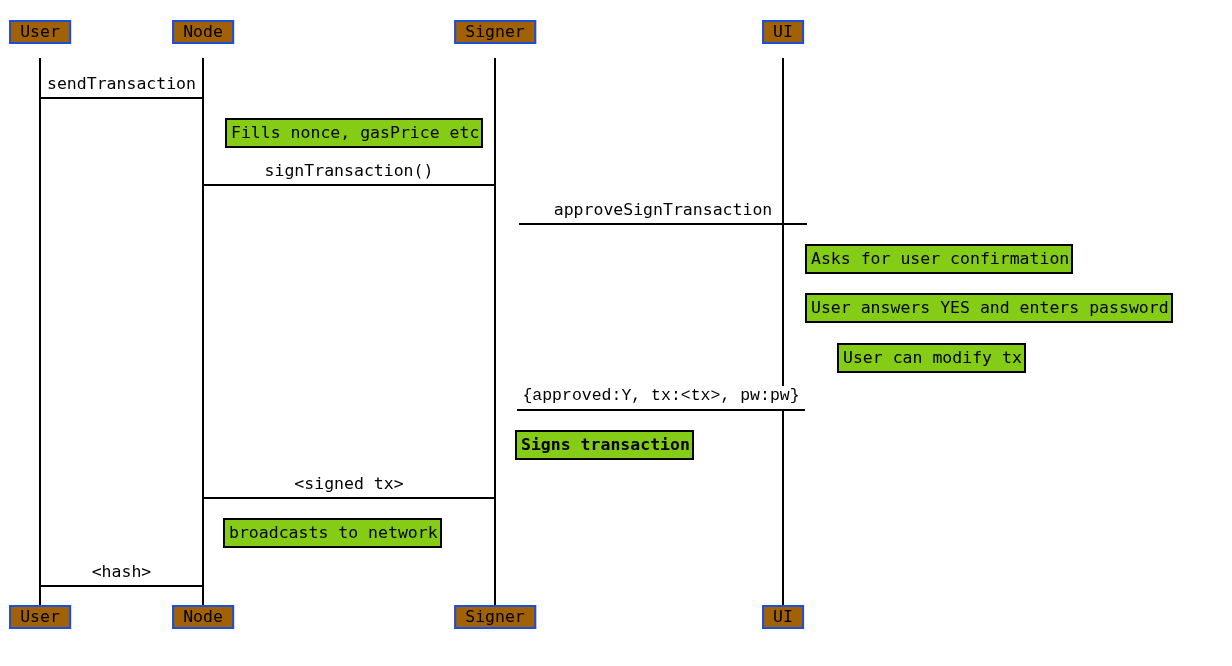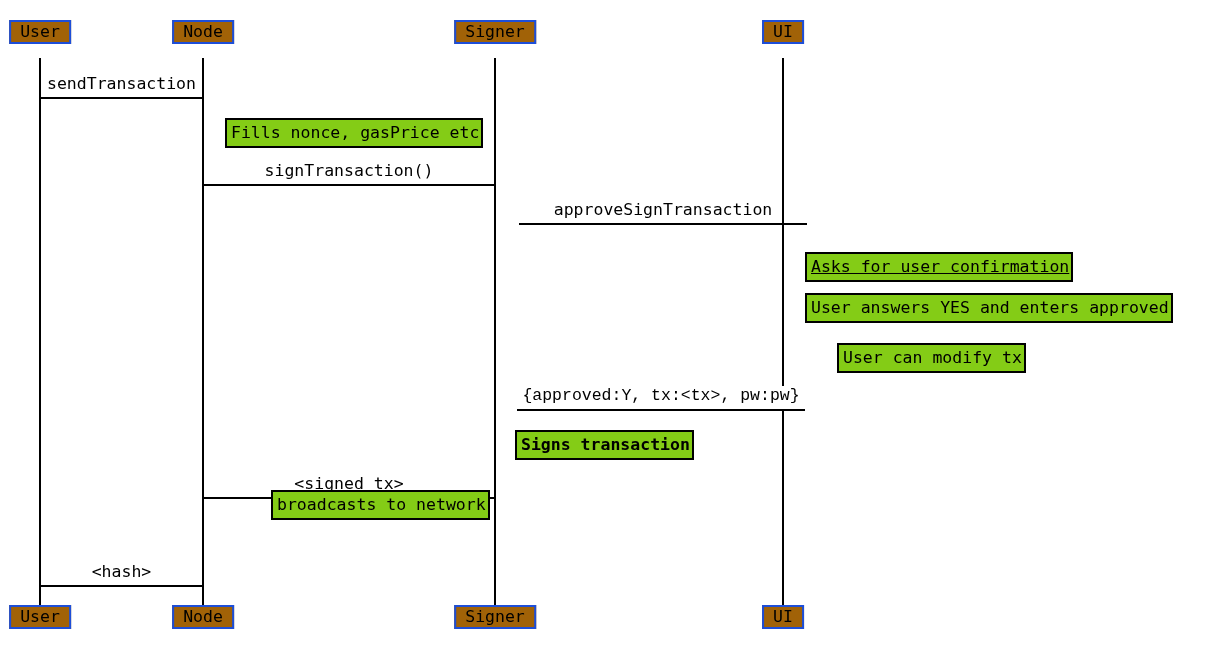--- a/index.html
+++ b/index.html
@@ -87,18 +87,18 @@
     <div class="msg" style="left: 517px; width: 288px; top: 382px; font-family: Liberation Mono, monospace;">
       <span class="msg-label">{approved:Y, tx:&lt;tx&gt;, pw:pw}</span>
     </div>
     <div class="msg" style="left: 203px; width: 292px; top: 470px;">
       <span class="msg-label">&lt;signed tx&gt;</span>
     </div>
     <div class="msg" style="left: 40px; width: 163px; top: 558px;">
       <span class="msg-label">&lt;hash&gt;</span>
     </div>
     <div class="note" style="left: 225px; top: 118px;">Fills nonce, gasPrice etc</div>
-    <div class="note" style="left: 805px; top: 252px; text-decoration: underline;">Asks for user confirmation</div>
-    <div class="note" style="left: 805px; top: 293px;">User answers YES and enters approved</div>
+    <div class="note" style="left: 805px; top: 244px;">Asks for user confirmation</div>
+    <div class="note" style="left: 805px; top: 293px;">User answers YES and enters password</div>
     <div class="note" style="left: 805px; top: 343px; margin-left: 32px;">User can modify tx</div>
     <div class="note" style="left: 515px; top: 430px; font-weight: bold;">Signs transaction</div>
-    <div class="note" style="left: 223px; top: 490px; margin-left: 48px;">broadcasts to network</div>
+    <div class="note" style="left: 223px; top: 518px;">broadcasts to network</div>
   </div>
 
 </body></html>

